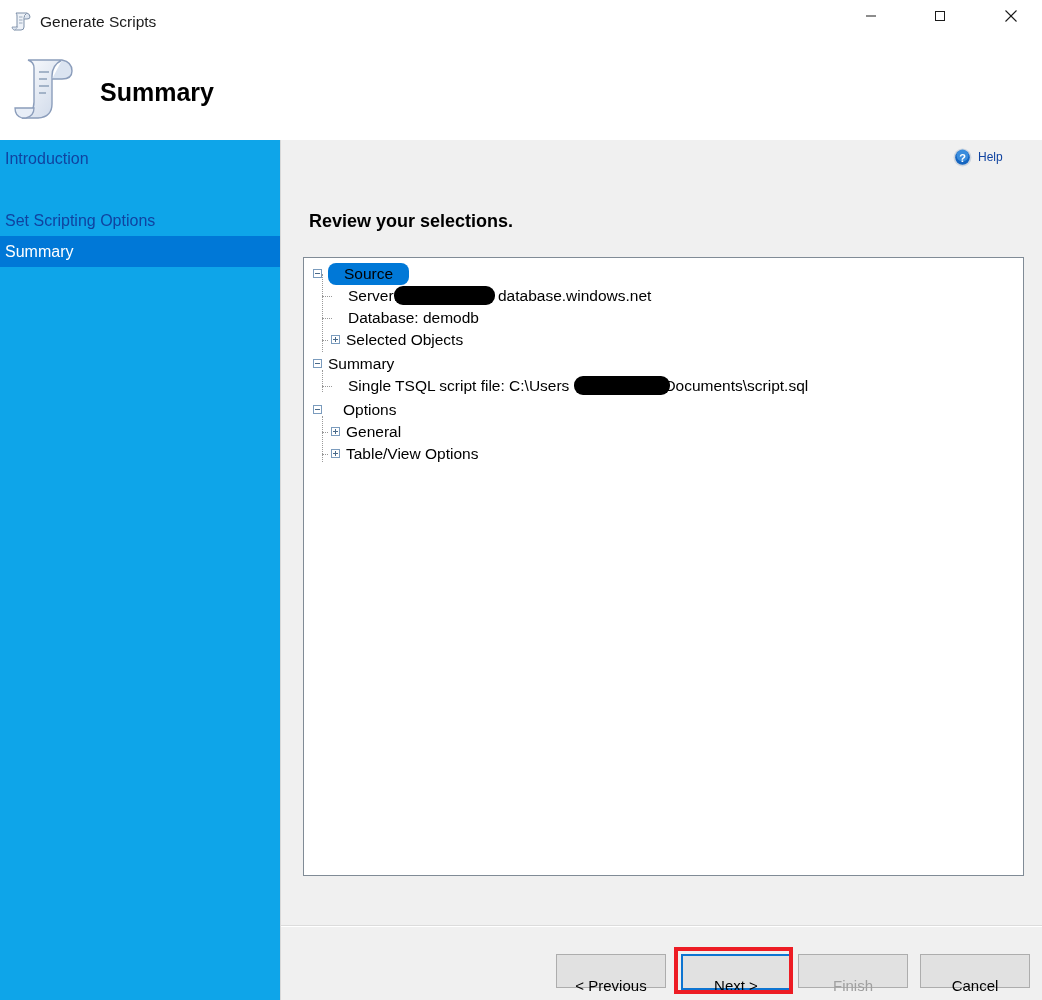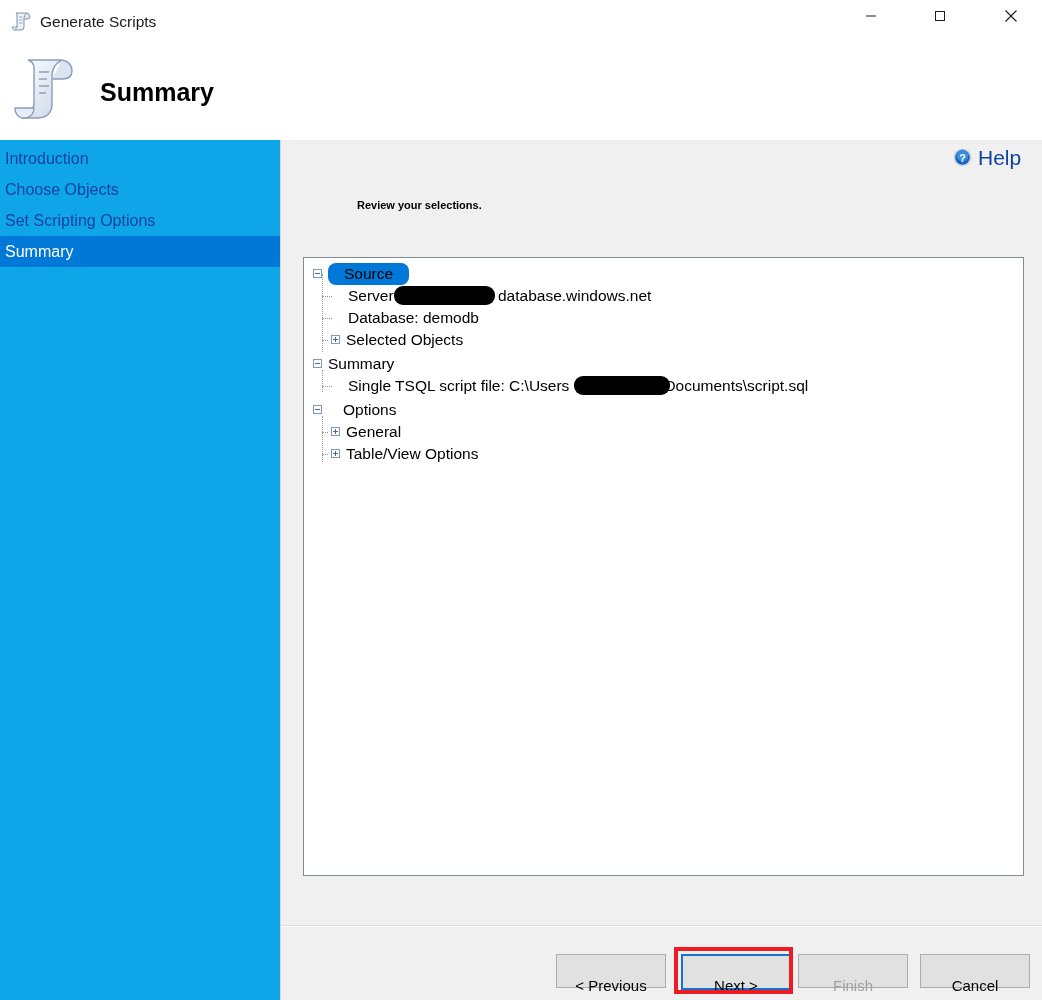--- a/index.html
+++ b/index.html
@@ -112,34 +112,33 @@
   .help-link {
     position: absolute;
     left: 672px; top: 5px;
     height: 24px;
     display: flex;
     align-items: center;
     gap: 6px;
   }
   .help-icon { width: 19px; height: 19px; display:block; }
   .help-text {
-    font-size: 21px;
+    font-size: 12px;
     color: #1043a0;
     line-height: 19px;
     white-space: nowrap;
     text-align: center;
   }
   .review-label {
     position: absolute;
-    left: 28px; top: 59px;
-    font-size: 11px;
+    left: 28px; top: 71px;
+    font-size: 18px;
     font-weight: bold;
     color: #000000;
     white-space: nowrap;
-    margin-left: 48px;
   }
 
   
   .treebox {
     position: absolute;
     left: 22px; top: 117px;
     width: 721px; height: 619px;
     background: #ffffff;
     border: 1px solid #808b96;
     box-sizing: border-box;
@@ -310,21 +309,20 @@
       <line x1="27" y1="25" x2="35" y2="25" stroke="#93a5bd" stroke-width="1.6"></line>
       <line x1="27" y1="32" x2="37" y2="32" stroke="#93a5bd" stroke-width="1.6"></line>
       <line x1="27" y1="39" x2="34" y2="39" stroke="#93a5bd" stroke-width="1.6"></line>
     </svg>
   </div>
   <div class="header-title">Summary</div>
 </div>
 
 <div class="sidebar">
   <div class="sidebar-item" style="top:3px">Introduction</div>
-  <div class="sidebar-item" style="top:34px">Choose Objects</div>
   <div class="sidebar-item" style="top:65px">Set Scripting Options</div>
   <div class="sidebar-item selected" style="top:96px">Summary</div>
 </div>
 <div class="sidebar-divider"></div>
 
 <div class="content">
 
   <div class="help-link">
     <span>
       <svg class="help-icon" viewBox="0 0 19 19">

